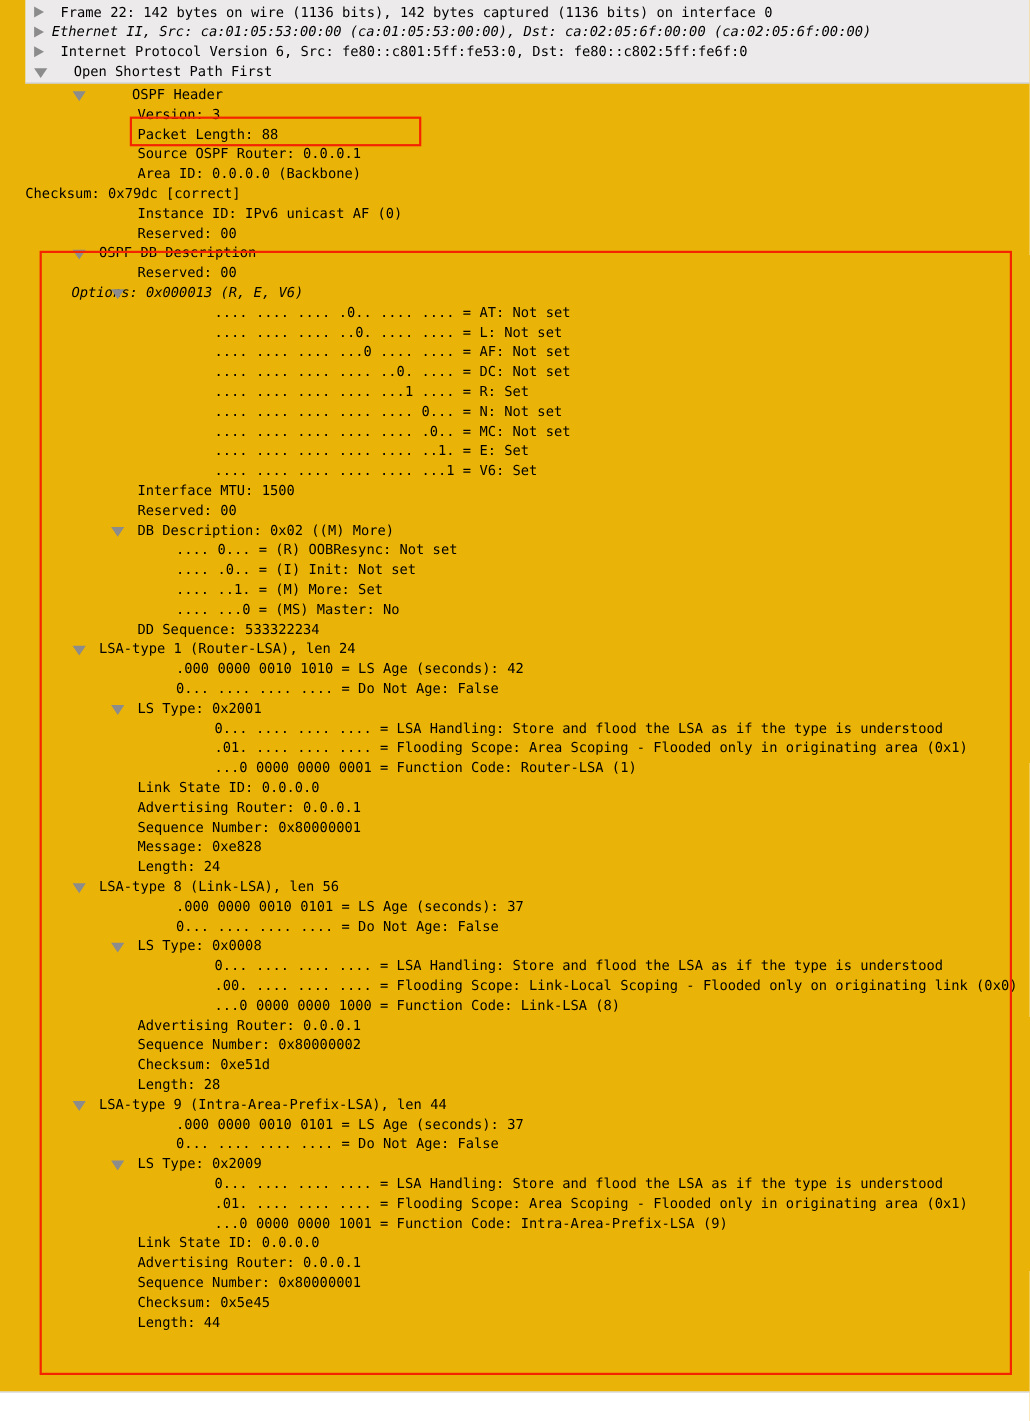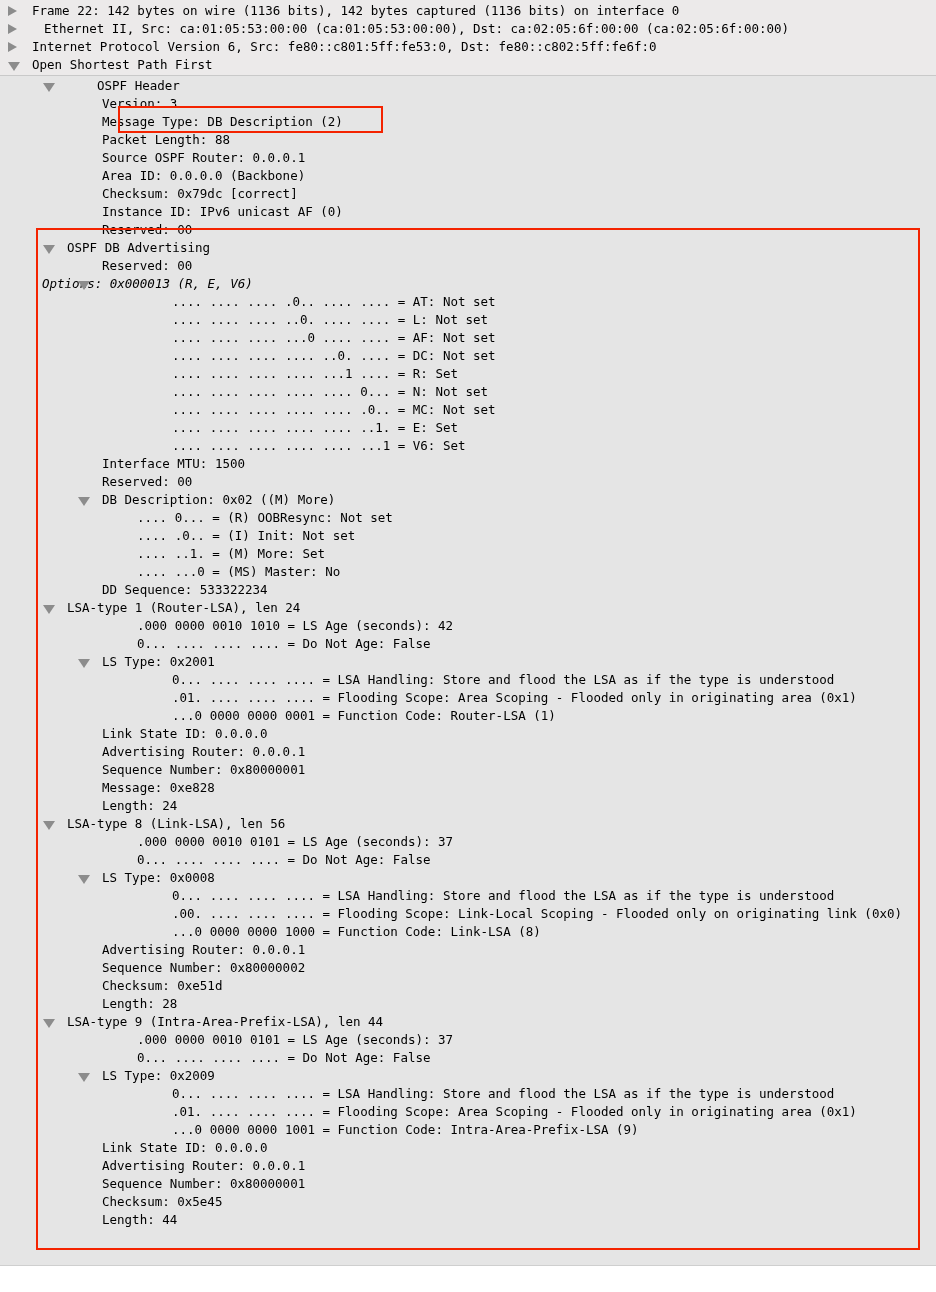--- a/index.html
+++ b/index.html
@@ -14,21 +14,22 @@
     font-size: 12.5px;
     color: #000000;
     position: relative;
     overflow: hidden;
   }
   .packet-pane {
     position: relative;
     width: 936px;
     height: 1292px;
     box-sizing: border-box;
-    background: #e5e5e5;
+    background: #eab308;
+    padding-left: 23px;
   }
   .top-rows {
     background: #eceaea;
     border-bottom: 1px solid #c9c9c9;
     padding-top: 2px;
     padding-bottom: 1px;
   }
   .row {
     position: relative;
     height: 18px;
@@ -91,36 +92,35 @@
     border-top: 1px solid #cfcfcf;
   }
 </style>
 </head>
 <body>
 
 <div class="packet-pane">
 
   <div class="top-rows" id="header-rows">
       <div class="row"><span class="tri tri-right" style="left: 8px;"></span><span class="txt" style="margin-left: 32px;">Frame 22: 142 bytes on wire (1136 bits), 142 bytes captured (1136 bits) on interface 0</span></div>
-      <div class="row"><span class="tri tri-right" style="left: 8px;"></span><span class="txt" style="margin-left: 44px;">Ethernet II, Src: ca:01:05:53:00:00 (ca:01:05:53:00:00), Dst: ca:02:05:6f:00:00 (ca:02:05:6f:00:00)</span></div>
+      <div class="row"><span class="tri tri-right" style="left: 8px;"></span><span class="txt" style="margin-left: 24px; font-style: italic;">Ethernet II, Src: ca:01:05:53:00:00 (ca:01:05:53:00:00), Dst: ca:02:05:6f:00:00 (ca:02:05:6f:00:00)</span></div>
       <div class="row"><span class="tri tri-right" style="left: 8px;"></span><span class="txt" style="margin-left: 32px;">Internet Protocol Version 6, Src: fe80::c801:5ff:fe53:0, Dst: fe80::c802:5ff:fe6f:0</span></div>
-      <div class="row"><span class="tri tri-down" style="left: 8px;"></span><span class="txt" style="margin-left: 32px;">Open Shortest Path First</span></div>
+      <div class="row"><span class="tri tri-down" style="left: 8px;"></span><span class="txt" style="margin-left: 44px;">Open Shortest Path First</span></div>
     </div>
 
   <div class="body-rows" id="body-rows">
       <div class="row"><span class="tri tri-down" style="left: 43px;"></span><span class="txt" style="margin-left: 97px;">OSPF Header</span></div>
       <div class="row"><span class="txt" style="margin-left: 102px;">Version: 3</span></div>
-      <div class="row"><span class="txt" style="margin-left: 102px;">Message Type: DB Description (2)</span></div>
       <div class="row"><span class="txt" style="margin-left: 102px; text-align: right;">Packet Length: 88</span></div>
       <div class="row"><span class="txt" style="margin-left: 102px;">Source OSPF Router: 0.0.0.1</span></div>
       <div class="row"><span class="txt" style="margin-left: 102px;">Area ID: 0.0.0.0 (Backbone)</span></div>
-      <div class="row"><span class="txt" style="margin-left: 102px;">Checksum: 0x79dc [correct]</span></div>
+      <div class="row"><span class="txt" style="">Checksum: 0x79dc [correct]</span></div>
       <div class="row"><span class="txt" style="margin-left: 102px;">Instance ID: IPv6 unicast AF (0)</span></div>
       <div class="row"><span class="txt" style="margin-left: 102px;">Reserved: 00</span></div>
-      <div class="row"><span class="tri tri-down" style="left: 43px;"></span><span class="txt" style="margin-left: 67px;">OSPF DB Advertising</span></div>
+      <div class="row"><span class="tri tri-down" style="left: 43px;"></span><span class="txt" style="margin-left: 67px;">OSPF DB Description</span></div>
       <div class="row"><span class="txt" style="margin-left: 102px;">Reserved: 00</span></div>
       <div class="row"><span class="tri tri-down" style="left: 78px;"></span><span class="txt" style="margin-left: 42px; font-style: italic;">Options: 0x000013 (R, E, V6)</span></div>
       <div class="row"><span class="txt" style="margin-left: 172px;">.... .... .... .0.. .... .... = AT: Not set</span></div>
       <div class="row"><span class="txt" style="margin-left: 172px;">.... .... .... ..0. .... .... = L: Not set</span></div>
       <div class="row"><span class="txt" style="margin-left: 172px;">.... .... .... ...0 .... .... = AF: Not set</span></div>
       <div class="row"><span class="txt" style="margin-left: 172px;">.... .... .... .... ..0. .... = DC: Not set</span></div>
       <div class="row"><span class="txt" style="margin-left: 172px;">.... .... .... .... ...1 .... = R: Set</span></div>
       <div class="row"><span class="txt" style="margin-left: 172px;">.... .... .... .... .... 0... = N: Not set</span></div>
       <div class="row"><span class="txt" style="margin-left: 172px;">.... .... .... .... .... .0.. = MC: Not set</span></div>
       <div class="row"><span class="txt" style="margin-left: 172px;">.... .... .... .... .... ..1. = E: Set</span></div>

